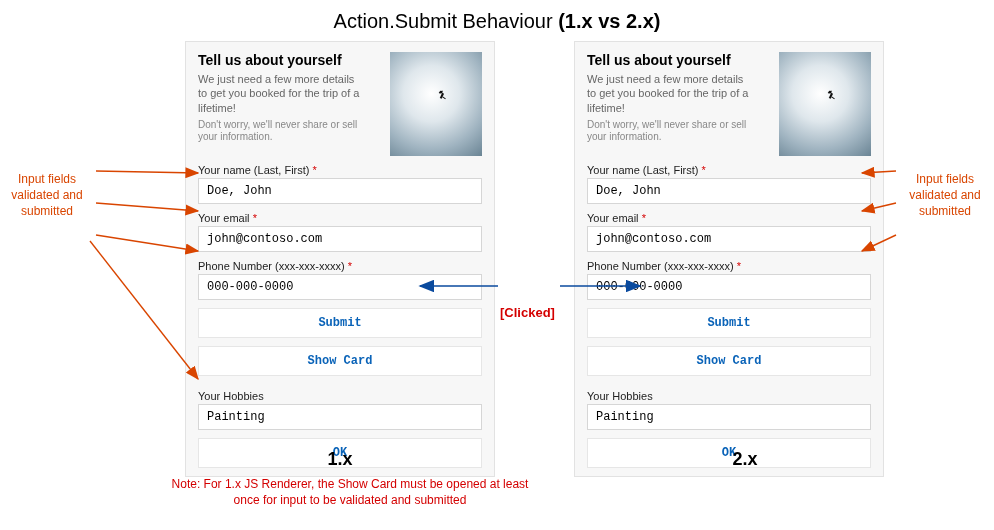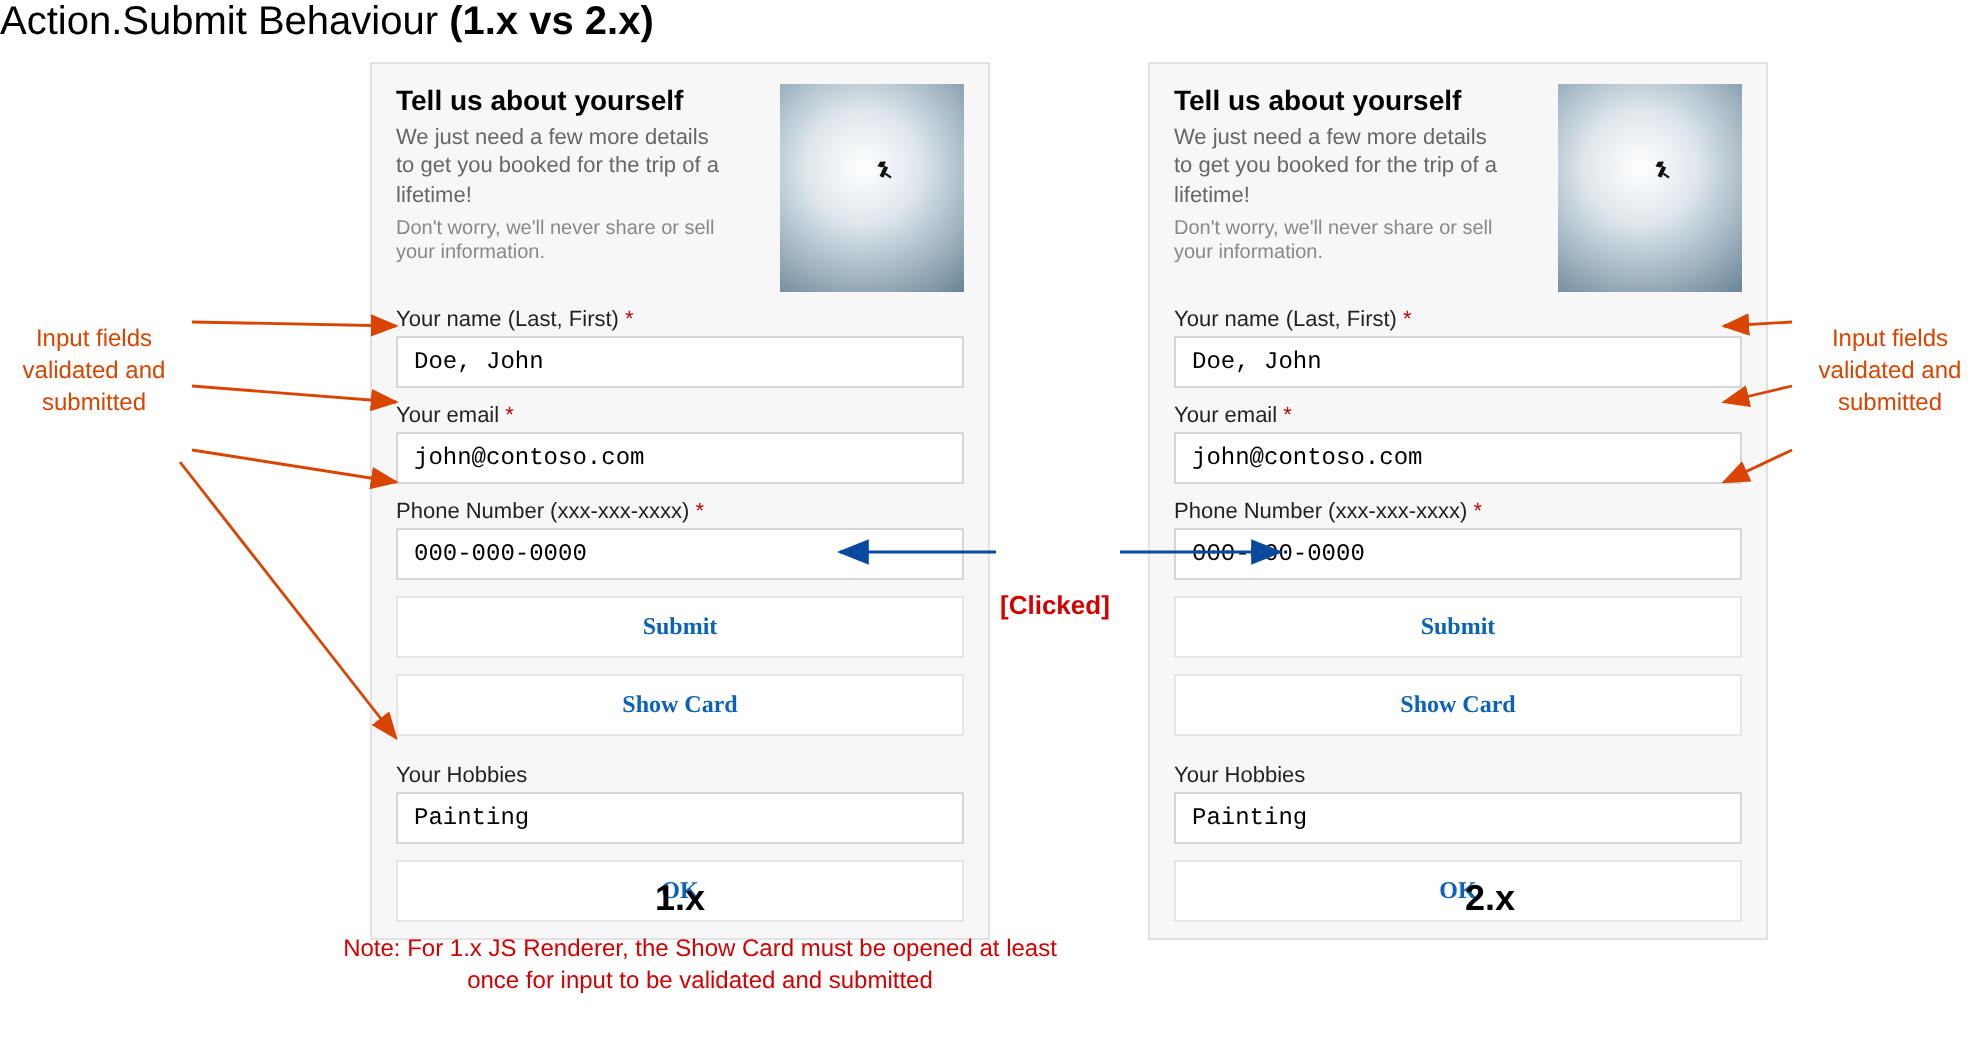--- a/index.html
+++ b/index.html
@@ -5,22 +5,23 @@
   * { box-sizing: border-box; margin: 0; padding: 0; }
   body {
     font-family: "Segoe UI", -apple-system, Helvetica, Arial, sans-serif;
     background: #fff;
     width: 994px;
     height: 530px;
     position: relative;
     overflow: hidden;
   }
   .page-title {
-    text-align: left;
+    text-align: center;
     font-size: 20px;
+    padding-top: 10px;
     padding-bottom: 8px;
     color: #000;
   }
   .page-title .bold { font-weight: 700; }
 
   .stage {
     position: relative;
     width: 994px;
     height: 440px;
   }
@@ -72,21 +73,21 @@
     width: 100%;
     margin-top: 8px;
     background: #fff;
     border: 1px solid #e6e6e6;
     color: #0a63b8;
     font-weight: 700;
     font-size: 12px;
     padding: 7px 0;
     text-align: center;
     cursor: pointer;
-    font-family: Liberation Serif, serif;
+    font-family: Liberation Mono, monospace;
   }
   .sep { height: 6px; }
 
   .version-label {
     position: absolute;
     top: 408px;
     width: 310px;
     text-align: center;
     font-weight: 700;
     font-size: 18px;

